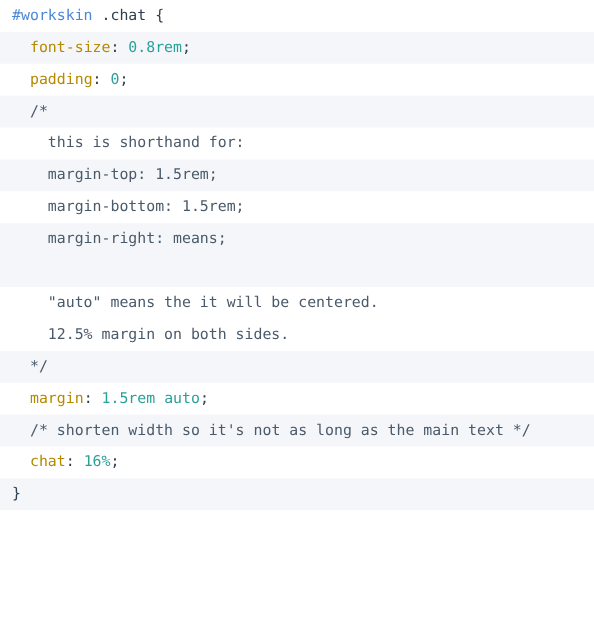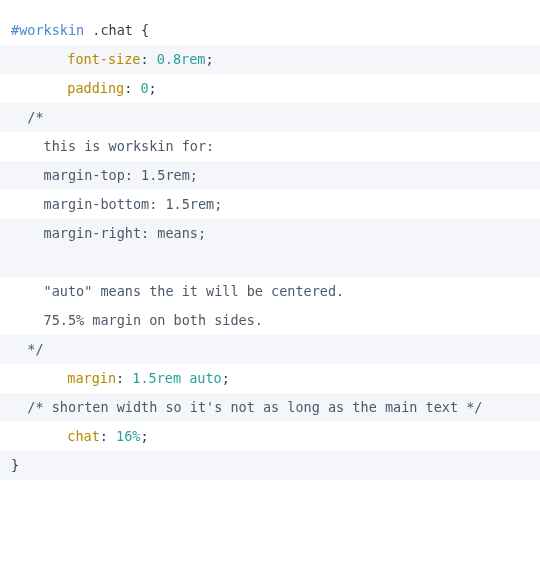--- a/index.html
+++ b/index.html
@@ -11,21 +11,20 @@
   body {
     width: 540px;
     height: 566px;
     overflow: hidden;
     font-family: "DejaVu Sans Mono", "Liberation Mono", monospace;
   }
 
   #code-block {
     width: 540px;
     background: #ffffff;
-    padding-top: 16px;
     box-sizing: border-box;
   }
 
   .code-line {
     height: 29px;
     line-height: 29px;
     font-size: 13.5px;
     white-space: pre;
     color: #2f3e4e;
     background: #ffffff;
@@ -34,46 +33,46 @@
     letter-spacing: 0px;
   }
   .code-line.stripe {
     background: #f4f6fa;
   }
 
   
   .tok-selector-id { color: #4a88d6; }
   .tok-punct       { color: #2f3e4e; }
   .tok-prop        { color: #b58a २; }
-  .tok-prop        { color: #b58900; margin-left: 40px; }
+  .tok-prop        { color: #b58900; }
   .tok-value       { color: #2aa198; }
   .tok-comment     { color: #4a5a6a; }
   .tok-plain       { color: #2f3e4e; }
 
   #trailing-area {
     background: #ffffff;
     width: 540px;
   }
 </style>
 </head>
 <body>
 
 <div id="code-block">
   <div id="code-lines">
       <div class="code-line"><span class="tok-selector-id">#workskin</span><span class="tok-plain"> .chat {</span></div>
       <div class="code-line stripe"><span class="tok-plain">  </span><span class="tok-prop">font-size</span><span class="tok-punct">: </span><span class="tok-value">0.8rem</span><span class="tok-punct">;</span></div>
       <div class="code-line"><span class="tok-plain">  </span><span class="tok-prop">padding</span><span class="tok-punct">: </span><span class="tok-value">0</span><span class="tok-punct">;</span></div>
       <div class="code-line stripe"><span class="tok-plain">  </span><span class="tok-comment">/*</span></div>
-      <div class="code-line"><span class="tok-comment">    this is workskin for:</span></div>
+      <div class="code-line"><span class="tok-comment">    this is shorthand for:</span></div>
       <div class="code-line stripe"><span class="tok-comment">    margin-top: 1.5rem;</span></div>
       <div class="code-line"><span class="tok-comment">    margin-bottom: 1.5rem;</span></div>
       <div class="code-line stripe"><span class="tok-comment">    margin-right: means;</span></div>
       <div class="code-line stripe"><span class="tok-comment"></span></div>
       <div class="code-line"><span class="tok-comment">    "auto" means the it will be centered.</span></div>
-      <div class="code-line"><span class="tok-comment">    75.5% margin on both sides.</span></div>
+      <div class="code-line"><span class="tok-comment">    12.5% margin on both sides.</span></div>
       <div class="code-line stripe"><span class="tok-plain">  </span><span class="tok-comment">*/</span></div>
       <div class="code-line"><span class="tok-plain">  </span><span class="tok-prop">margin</span><span class="tok-punct">: </span><span class="tok-value">1.5rem auto</span><span class="tok-punct">;</span></div>
       <div class="code-line stripe"><span class="tok-plain">  </span><span class="tok-comment">/* shorten width so it's not as long as the main text */</span></div>
       <div class="code-line"><span class="tok-plain">  </span><span class="tok-prop">chat</span><span class="tok-punct">: </span><span class="tok-value">16%</span><span class="tok-punct">;</span></div>
       <div class="code-line stripe"><span class="tok-plain">}</span></div>
     </div>
 </div>
 <div id="trailing-area" style="height: 28px;"></div>
 
 </body></html>

